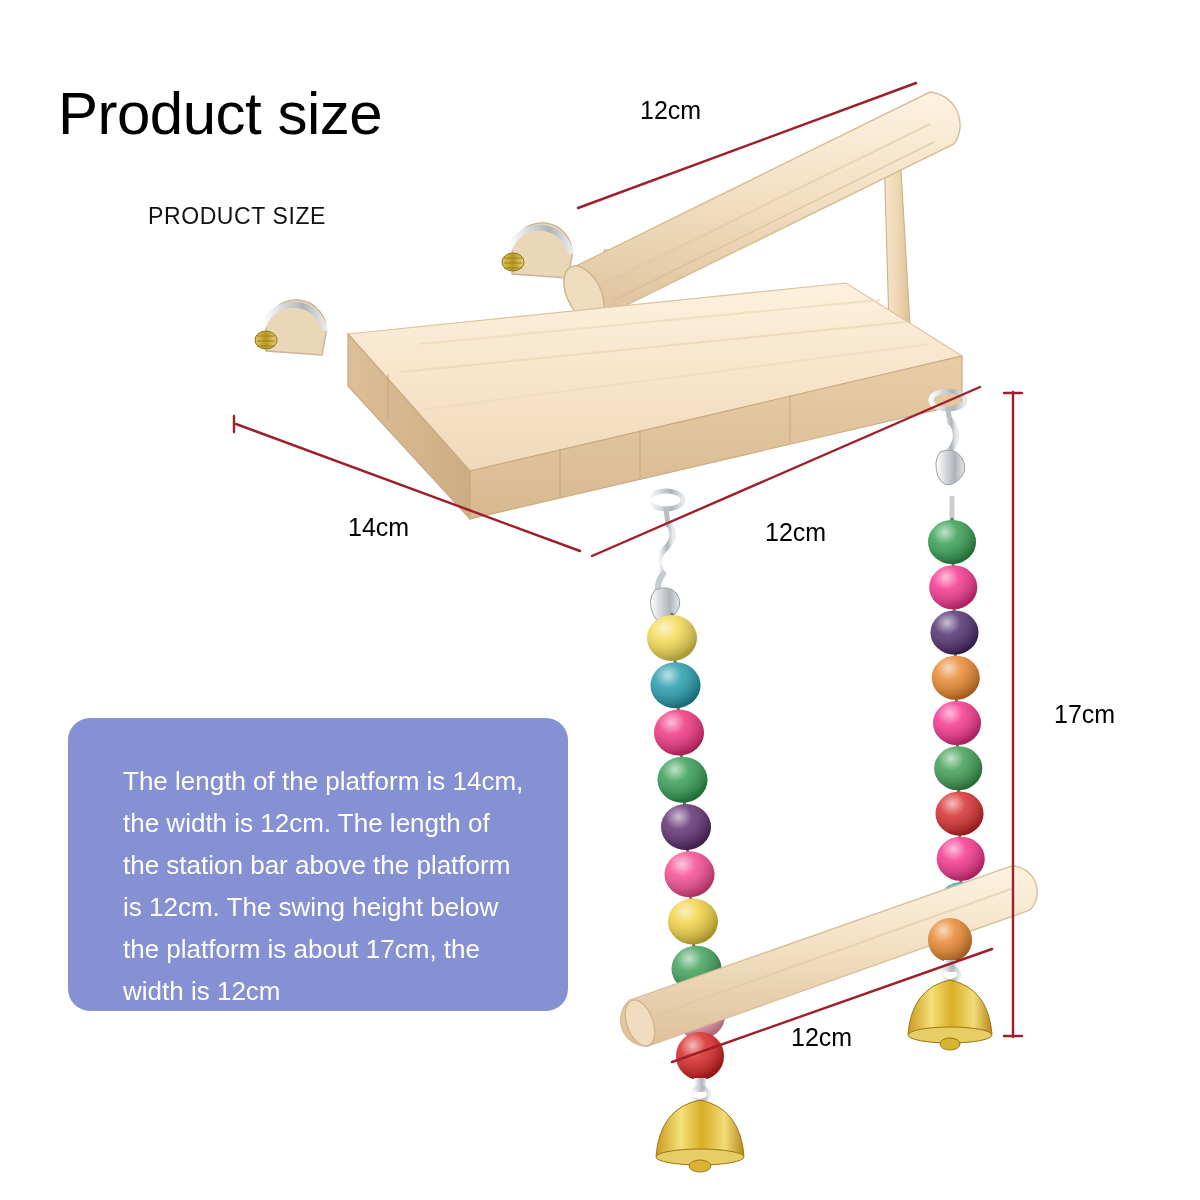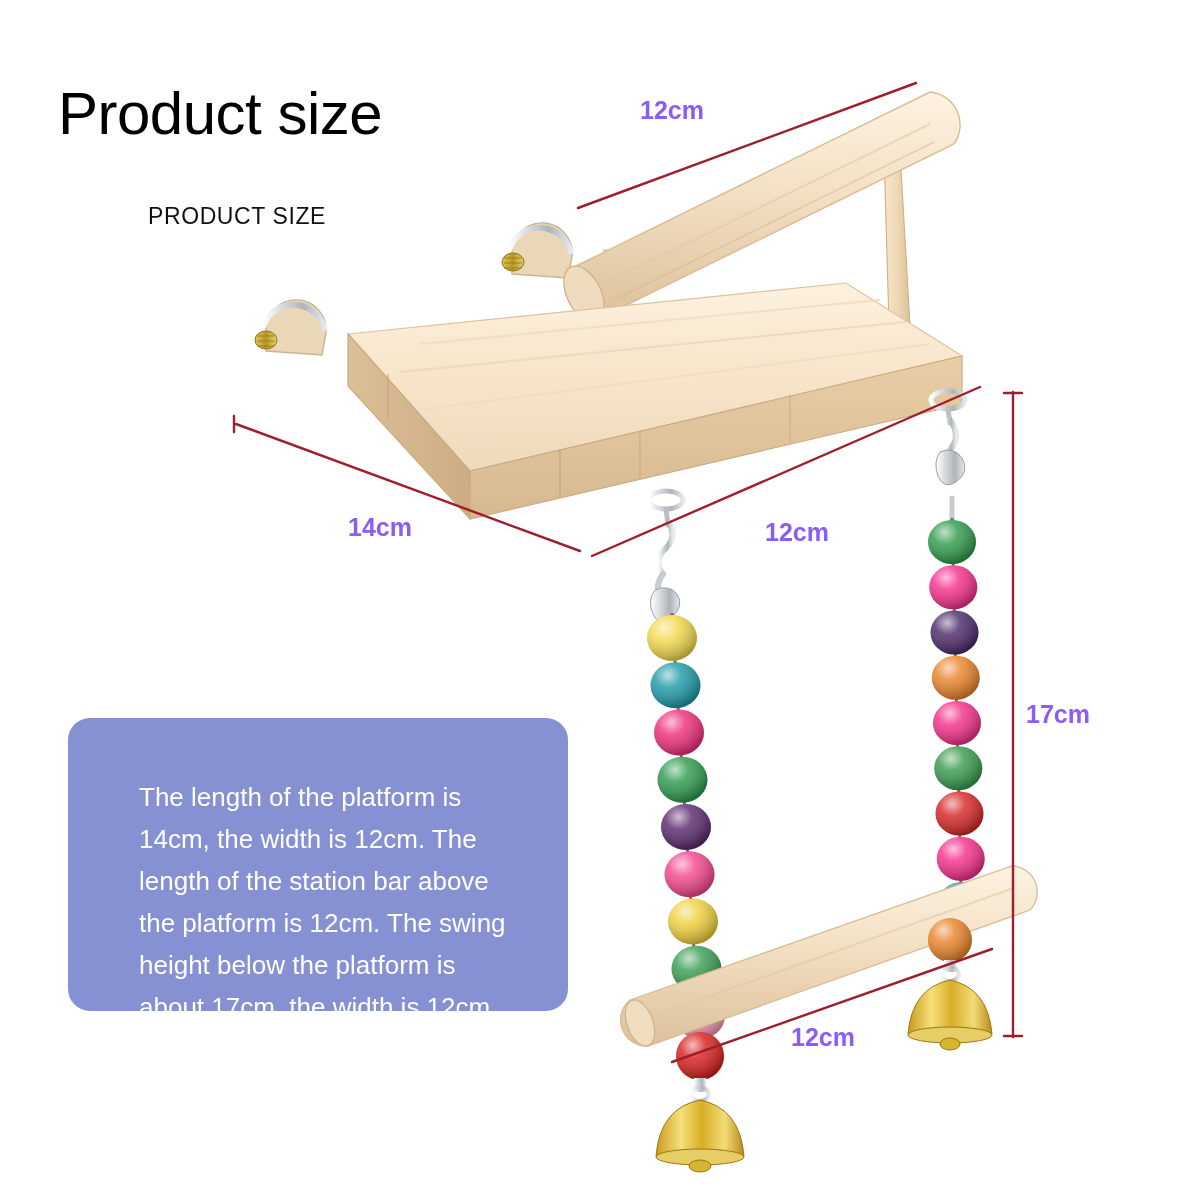--- a/index.html
+++ b/index.html
@@ -26,28 +26,28 @@
 
   
   .info-card{
     position:absolute;left:68px;top:718px;
     width:500px;height:293px;
     background:#8691d4;border-radius:22px;
     box-sizing:border-box;
     padding:42px 40px 0 55px;
   }
   .info-card p{
-    margin:16px;color:#ffffff;
+    margin:0;color:#ffffff;
     font-size:26px;line-height:42px;font-weight:400;
   }
 
   
   .dim-label{
-    position:absolute;color:#8b5cf6;font-size:25px;line-height:28px;
-    white-space:nowrap;font-weight:700;
+    position:absolute;color:#000000;font-size:25px;line-height:28px;
+    white-space:nowrap;font-weight:400;
   }
 
   
   #art{position:absolute;left:0;top:0;width:1200px;height:1200px;}
 </style>
 </head>
 <body style="background: rgb(255, 255, 255);">
 
 <div id="page">
 
@@ -286,16 +286,16 @@
   <div class="subtitle">PRODUCT SIZE</div>
 
   <div class="info-card">
     <p>The length of the platform is 14cm, the width is 12cm. The length of the station bar above the platform is 12cm. The swing height below the platform is about 17cm, the width is 12cm</p>
   </div>
 
   <div id="dim-labels">
       <div class="dim-label" style="left: 640px; top: 96px;">12cm</div>
       <div class="dim-label" style="left: 348px; top: 513px;">14cm</div>
       <div class="dim-label" style="left: 765px; top: 518px;">12cm</div>
-      <div class="dim-label" style="left: 1026px; top: 700px;">17cm</div>
+      <div class="dim-label" style="left: 1054px; top: 700px;">17cm</div>
       <div class="dim-label" style="left: 791px; top: 1023px;">12cm</div>
     </div>
 </div>
 
 </body></html>

